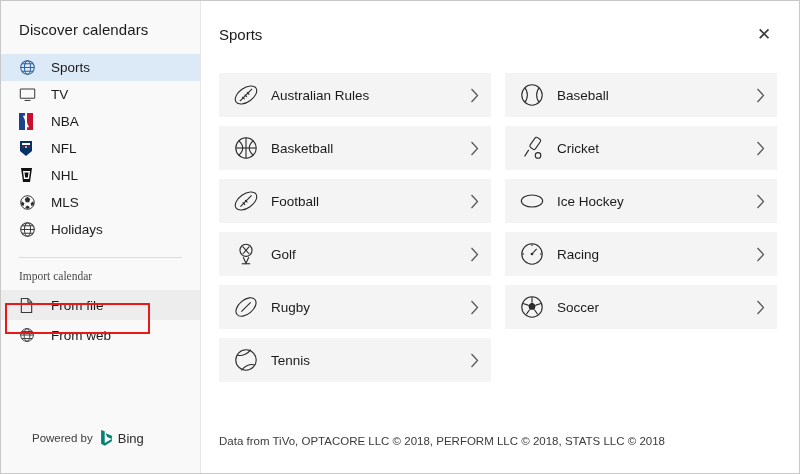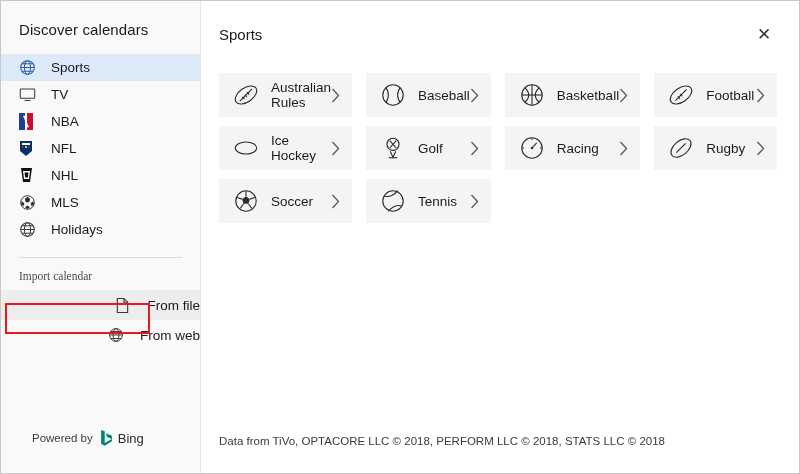--- a/index.html
+++ b/index.html
@@ -70,21 +70,20 @@
     font-family: Liberation Serif, serif;
   }
   .import-item {
     height: 30px;
     display: flex;
     align-items: center;
     padding-left: 18px;
     font-size: 13.5px;
     color: #1b1b1b;
     cursor: default;
-    justify-content: flex-end;
   }
   .import-item.hl { background: #ededed; }
   .import-item .ico {
     width: 22px; min-width: 22px; height: 18px;
     margin-right: 10px;
     display: flex; align-items: center;
   }
 
   
   .redbox {
@@ -135,21 +134,21 @@
     display: flex; align-items: center; justify-content: center;
     color: #3a3a3a;
     font-size: 17px;
     cursor: default;
     line-height: 1;
   }
 
   .grid {
     margin: 26px 22px 0 18px;
     display: grid;
-    grid-template-columns: 1fr 1fr 1fr 1fr;
+    grid-template-columns: 1fr 1fr;
     column-gap: 14px;
     row-gap: 9px;
   }
   .card {
     height: 44px;
     background: #f4f4f4;
     display: flex;
     align-items: center;
     padding: 0 12px 0 10px;
     cursor: default;
@@ -368,20 +367,35 @@
           </svg>
         </span>
         <span class="sport-label">Basketball</span>
         <span class="chev">
           <svg width="9" height="15" viewBox="0 0 9 15" fill="none" stroke="#5a5a5a" stroke-width="1.3">
               <path d="M1.5 1 L7.5 7.5 L1.5 14"></path>
             </svg>
         </span>
       </div>
 
+      <div class="card">
+        <span class="sport-ico">
+          <svg width="26" height="26" viewBox="0 0 28 28" fill="none" stroke="#2b2b2b" stroke-width="1.2">
+            <rect x="14" y="2.5" width="7" height="13" rx="2" transform="rotate(35 17.5 9)"></rect>
+            <line x1="10.5" y1="16" x2="6" y2="23"></line>
+            <circle cx="20.5" cy="22" r="3"></circle>
+          </svg>
+        </span>
+        <span class="sport-label">Cricket</span>
+        <span class="chev">
+          <svg width="9" height="15" viewBox="0 0 9 15" fill="none" stroke="#5a5a5a" stroke-width="1.3">
+              <path d="M1.5 1 L7.5 7.5 L1.5 14"></path>
+            </svg>
+        </span>
+      </div>
 
       <div class="card">
         <span class="sport-ico">
           <svg width="28" height="28" viewBox="0 0 30 30" fill="none" stroke="#2b2b2b" stroke-width="1.2">
             <ellipse cx="15" cy="15" rx="13" ry="7.5" transform="rotate(-35 15 15)"></ellipse>
             <line x1="9" y1="21" x2="21" y2="9"></line>
             <line x1="11.5" y1="16.5" x2="14" y2="19"></line>
               <line x1="14" y1="14" x2="16.5" y2="16.5"></line>
           </svg>
         </span>

